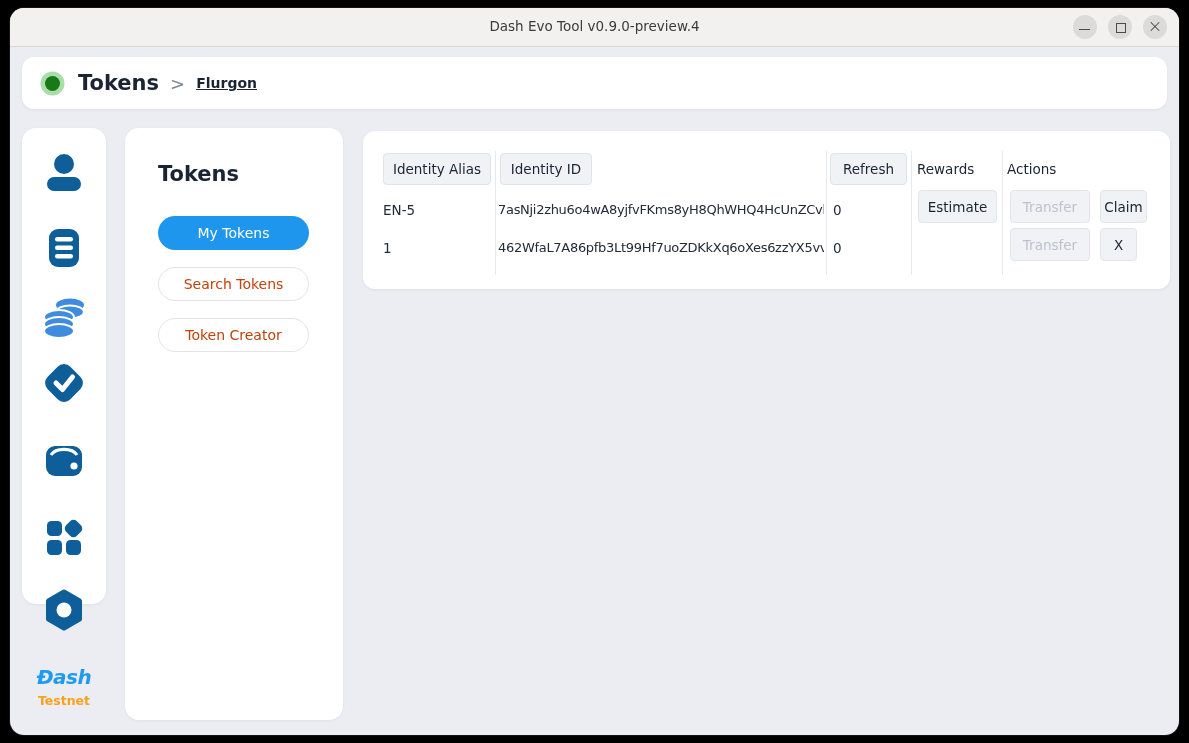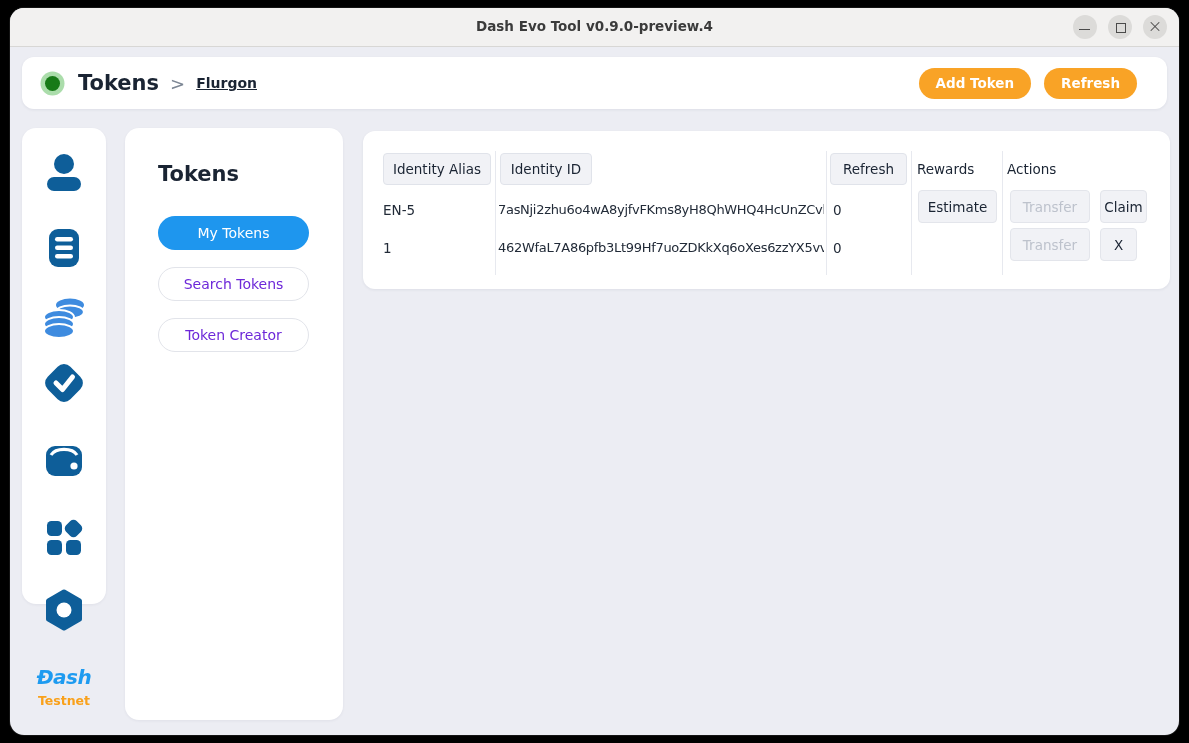--- a/index.html
+++ b/index.html
@@ -5,21 +5,21 @@
   html,body{margin:0;padding:0;background:#000;}
   .stage{position:relative;width:1189px;height:743px;background:#000;overflow:hidden;
          font-family:"DejaVu Sans",sans-serif;-webkit-font-smoothing:antialiased;}
   .window{position:absolute;left:10px;top:8px;width:1169px;height:727px;
           background:#ECEDF3;border-radius:14px;overflow:hidden;
           box-shadow:0 0 0 1px rgba(255,255,255,0.08);}
   
   .titlebar{position:absolute;left:0;top:0;right:0;height:38px;background:#F2F1F0;
             border-bottom:1px solid #D8D7D5;}
   .titlebar-title{position:absolute;left:0;right:0;top:10px;text-align:center;
-                  font-size:13.5px;font-weight:700;color:#3B3B3B;}
+                  font-size:13.5px;font-weight:400;color:#3B3B3B;}
   .win-btn{position:absolute;top:7px;width:24px;height:24px;border-radius:50%;
            background:#DCDBD9;border:none;cursor:pointer;}
   .wb-min{right:82px;} .wb-max{right:47px;} .wb-close{right:12px;}
   .glyph-min{position:absolute;left:6px;top:14px;width:11px;border-top:1.6px solid #4a4a4a;}
   .glyph-max{position:absolute;left:7.5px;top:7.5px;width:8px;height:8px;border:1.6px solid #4a4a4a;}
   .glyph-close-a,.glyph-close-b{position:absolute;left:5.5px;top:11px;width:12px;border-top:1.7px solid #4a4a4a;}
   .glyph-close-a{transform:rotate(45deg);} .glyph-close-b{transform:rotate(-45deg);}
   
   .header-card{position:absolute;left:12px;top:49px;right:12px;height:52px;background:#fff;
                border-radius:12px;display:flex;align-items:center;padding:0 18px;box-sizing:border-box;
@@ -45,21 +45,21 @@
   .net-label{position:absolute;left:0;right:0;top:565px;text-align:center;font-size:12.5px;
              font-weight:600;color:#F9A11B;}
   
   .tokens-card{position:absolute;left:115px;top:120px;width:218px;height:592px;background:#fff;
                border-radius:14px;box-shadow:0 1px 3px rgba(30,40,70,0.06);}
   .tokens-title{position:absolute;left:33px;top:34px;font-size:21px;font-weight:700;color:#1A2433;}
   .nav-pill{position:absolute;left:33px;width:151px;height:34px;border-radius:17px;
             font-size:14px;font-weight:500;font-family:inherit;cursor:pointer;
             display:flex;align-items:center;justify-content:center;box-sizing:border-box;}
   .nav-pill.active{background:#1E96EE;border:none;color:#fff;}
-  .nav-pill.plain{background:#fff;border:1px solid #E2E4EA;color:#6d28d9;}
+  .nav-pill.plain{background:#fff;border:1px solid #E2E4EA;color:#c2410c;}
   .np-1{top:88px;} .np-2{top:139px;} .np-3{top:190px;}
   
   .table-card{position:absolute;left:353px;top:123px;width:807px;height:158px;background:#fff;
               border-radius:12px;box-shadow:0 1px 3px rgba(30,40,70,0.07);}
   .vsep{position:absolute;top:20px;bottom:14px;width:1px;background:#E7E9EF;}
   .vs-1{left:132px;} .vs-2{left:463px;} .vs-3{left:548px;} .vs-4{left:639px;}
   .hbtn{position:absolute;top:22px;height:32px;background:#F1F2F6;border:1px solid #E0E3EA;
         border-radius:4px;font-size:13.5px;color:#1A2433;font-family:inherit;cursor:pointer;
         display:flex;align-items:center;justify-content:center;box-sizing:border-box;}
   .hb-alias{left:20px;width:108px;} .hb-id{left:137px;width:92px;} .hb-balance{left:467px;width:77px;}
@@ -96,24 +96,20 @@
         <span class="glyph-close-b"></span>
       </button>
     </div>
 
     <div class="header-card">
       <span class="net-dot"></span>
       <span class="crumb">Tokens</span>
       <span class="crumb-sep">&gt;</span>
       <span class="crumb-current">Flurgon</span>
       <span class="header-spacer"></span>
-      <span class="btns">
-        <button class="pill-orange">Add Token</button>
-        <button class="pill-orange">Refresh</button>
-      </span>
     </div>
 
     <div class="sidebar-card">
       <button class="side-icon" style="top:22px">
         <span>
           <svg viewBox="0 0 46 46">
               <circle cx="23" cy="14" r="10" fill="#0E5E99"></circle>
               <rect x="6" y="27" width="34" height="14" rx="7" fill="#0E5E99"></rect>
             </svg>
         </span>

